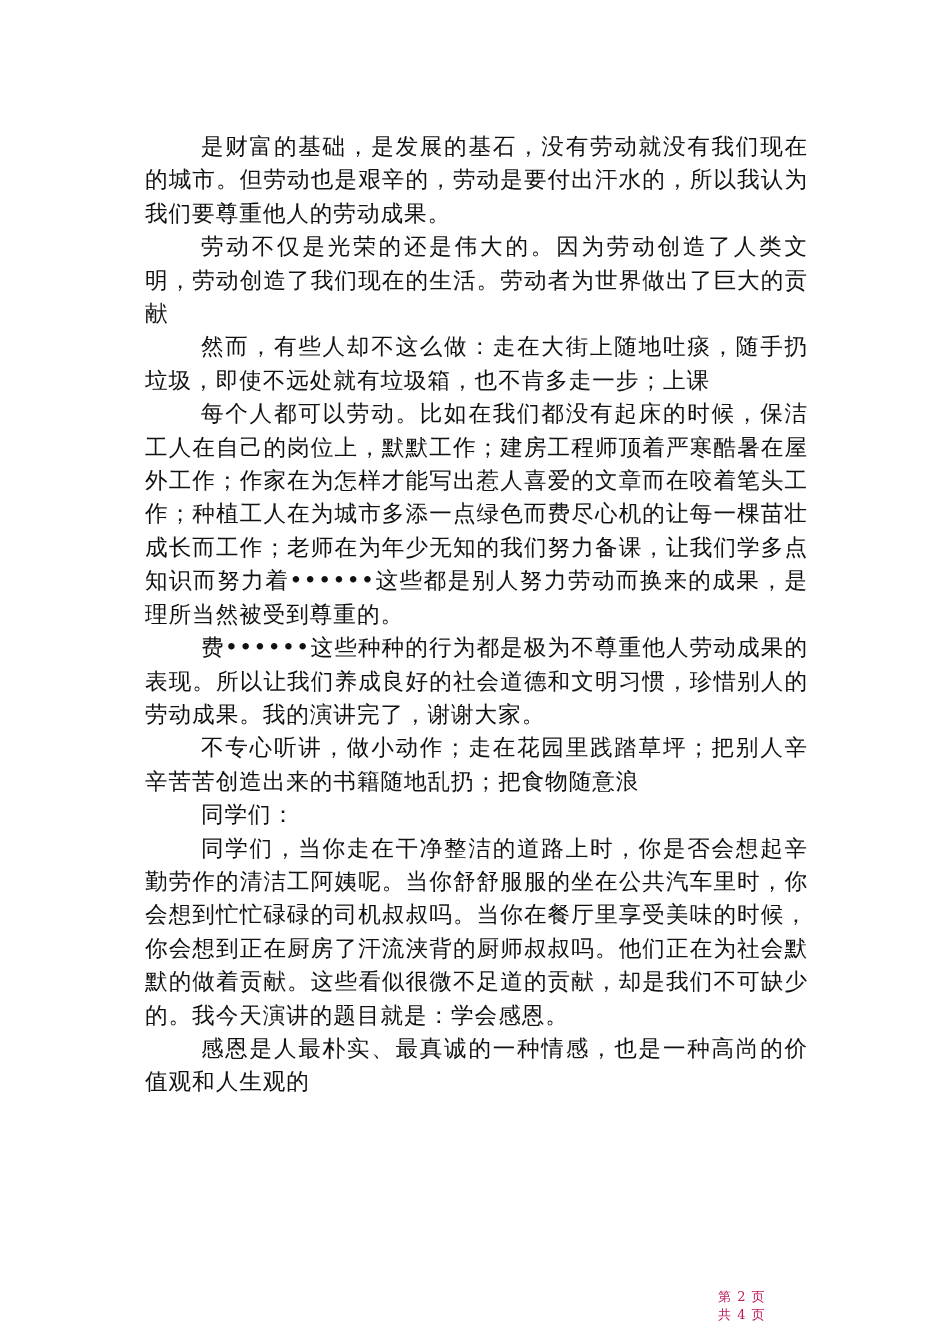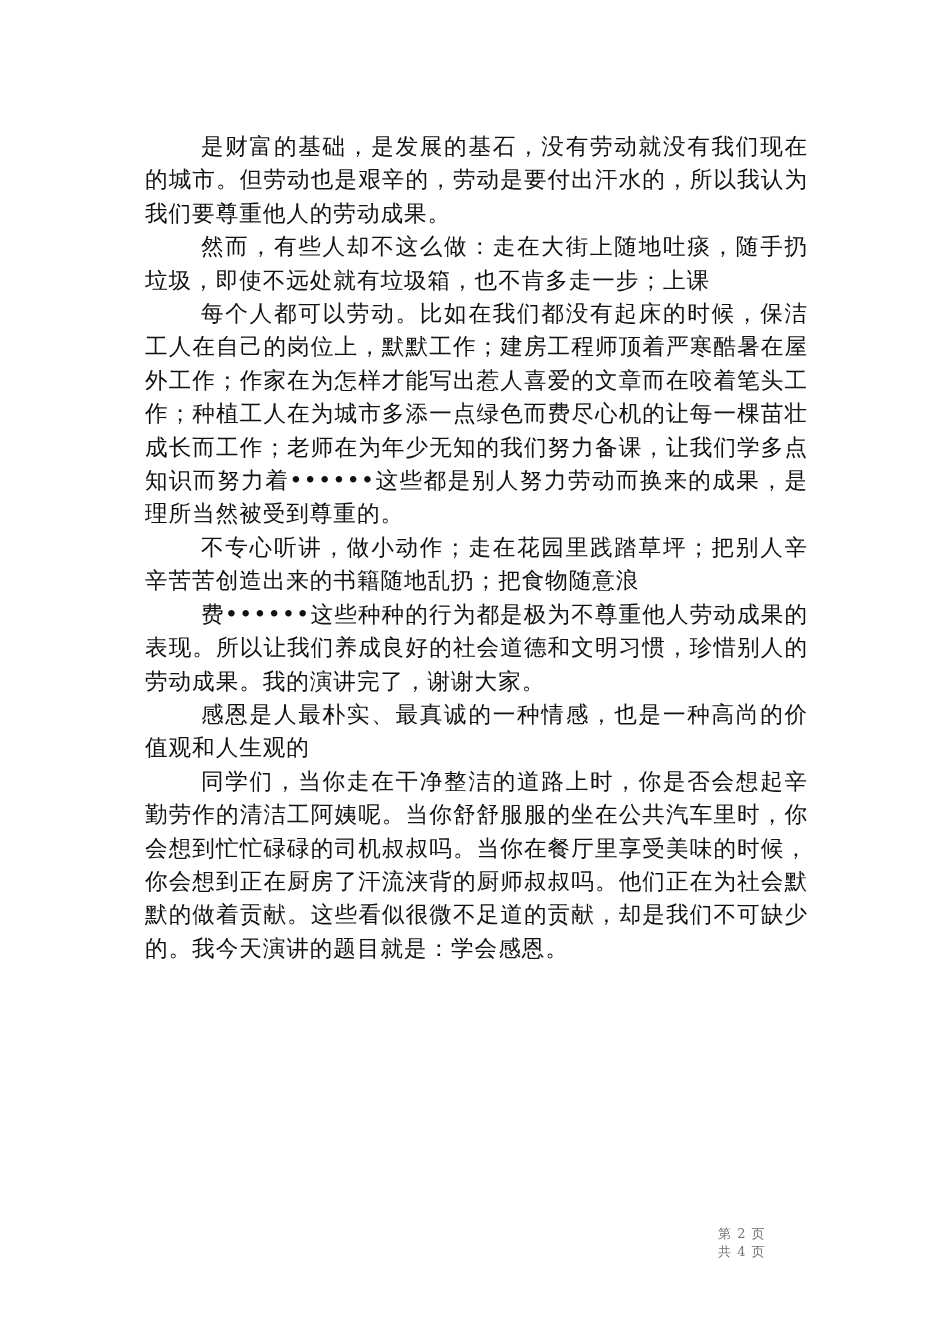--- a/index.html
+++ b/index.html
@@ -9,32 +9,34 @@
   }
   .content {
     position: absolute; left: 145px; top: 130px; width: 663px;
     font-family: "DejaVu Serif", "Liberation Serif", serif;
     font-size: 22.6px; line-height: 33.4px; color: #111;
     letter-spacing: 0.95px;
   }
   .para { margin: 0; text-align: justify; text-align-last: left; }
   .para.indent { text-indent: 56px; }
   .footer {
-    position: absolute; left: 718px; top: 1225px;
+    position: absolute; left: 718px; top: 1288px;
     font-family: "DejaVu Serif", "Liberation Serif", serif;
-    font-size: 13px; color: #737373; letter-spacing: 1px;
+    font-size: 13px; color: #be185d; letter-spacing: 1px;
   }
 </style>
 </head>
 <body>
 
 <div class="page">
   <div class="content">
     <p class="para indent">是财富的基础，是发展的基石，没有劳动就没有我们现在的城市。但劳动也是艰辛的，劳动是要付出汗水的，所以我认为我们要尊重他人的劳动成果。</p>
+    <p class="para indent">劳动不仅是光荣的还是伟大的。因为劳动创造了人类文明，劳动创造了我们现在的生活。劳动者为世界做出了巨大的贡献</p>
     <p class="para indent">然而，有些人却不这么做：走在大街上随地吐痰，随手扔垃圾，即使不远处就有垃圾箱，也不肯多走一步；上课</p>
     <p class="para indent">每个人都可以劳动。比如在我们都没有起床的时候，保洁工人在自己的岗位上，默默工作；建房工程师顶着严寒酷暑在屋外工作；作家在为怎样才能写出惹人喜爱的文章而在咬着笔头工作；种植工人在为城市多添一点绿色而费尽心机的让每一棵苗壮成长而工作；老师在为年少无知的我们努力备课，让我们学多点知识而努力着••••••这些都是别人努力劳动而换来的成果，是理所当然被受到尊重的。</p>
+    <p class="para indent">费••••••这些种种的行为都是极为不尊重他人劳动成果的表现。所以让我们养成良好的社会道德和文明习惯，珍惜别人的劳动成果。我的演讲完了，谢谢大家。</p>
     <p class="para indent">不专心听讲，做小动作；走在花园里践踏草坪；把别人辛辛苦苦创造出来的书籍随地乱扔；把食物随意浪</p>
-    <p class="para indent">费••••••这些种种的行为都是极为不尊重他人劳动成果的表现。所以让我们养成良好的社会道德和文明习惯，珍惜别人的劳动成果。我的演讲完了，谢谢大家。</p>
+    <p class="para indent">同学们：</p>
+    <p class="para indent">同学们，当你走在干净整洁的道路上时，你是否会想起辛勤劳作的清洁工阿姨呢。当你舒舒服服的坐在公共汽车里时，你会想到忙忙碌碌的司机叔叔吗。当你在餐厅里享受美味的时候，你会想到正在厨房了汗流浃背的厨师叔叔吗。他们正在为社会默默的做着贡献。这些看似很微不足道的贡献，却是我们不可缺少的。我今天演讲的题目就是：学会感恩。</p>
     <p class="para indent">感恩是人最朴实、最真诚的一种情感，也是一种高尚的价值观和人生观的</p>
-    <p class="para indent">同学们，当你走在干净整洁的道路上时，你是否会想起辛勤劳作的清洁工阿姨呢。当你舒舒服服的坐在公共汽车里时，你会想到忙忙碌碌的司机叔叔吗。当你在餐厅里享受美味的时候，你会想到正在厨房了汗流浃背的厨师叔叔吗。他们正在为社会默默的做着贡献。这些看似很微不足道的贡献，却是我们不可缺少的。我今天演讲的题目就是：学会感恩。</p>
   </div>
   <div class="footer">第 2 页 共 4 页</div>
 </div>
 
 </body></html>

